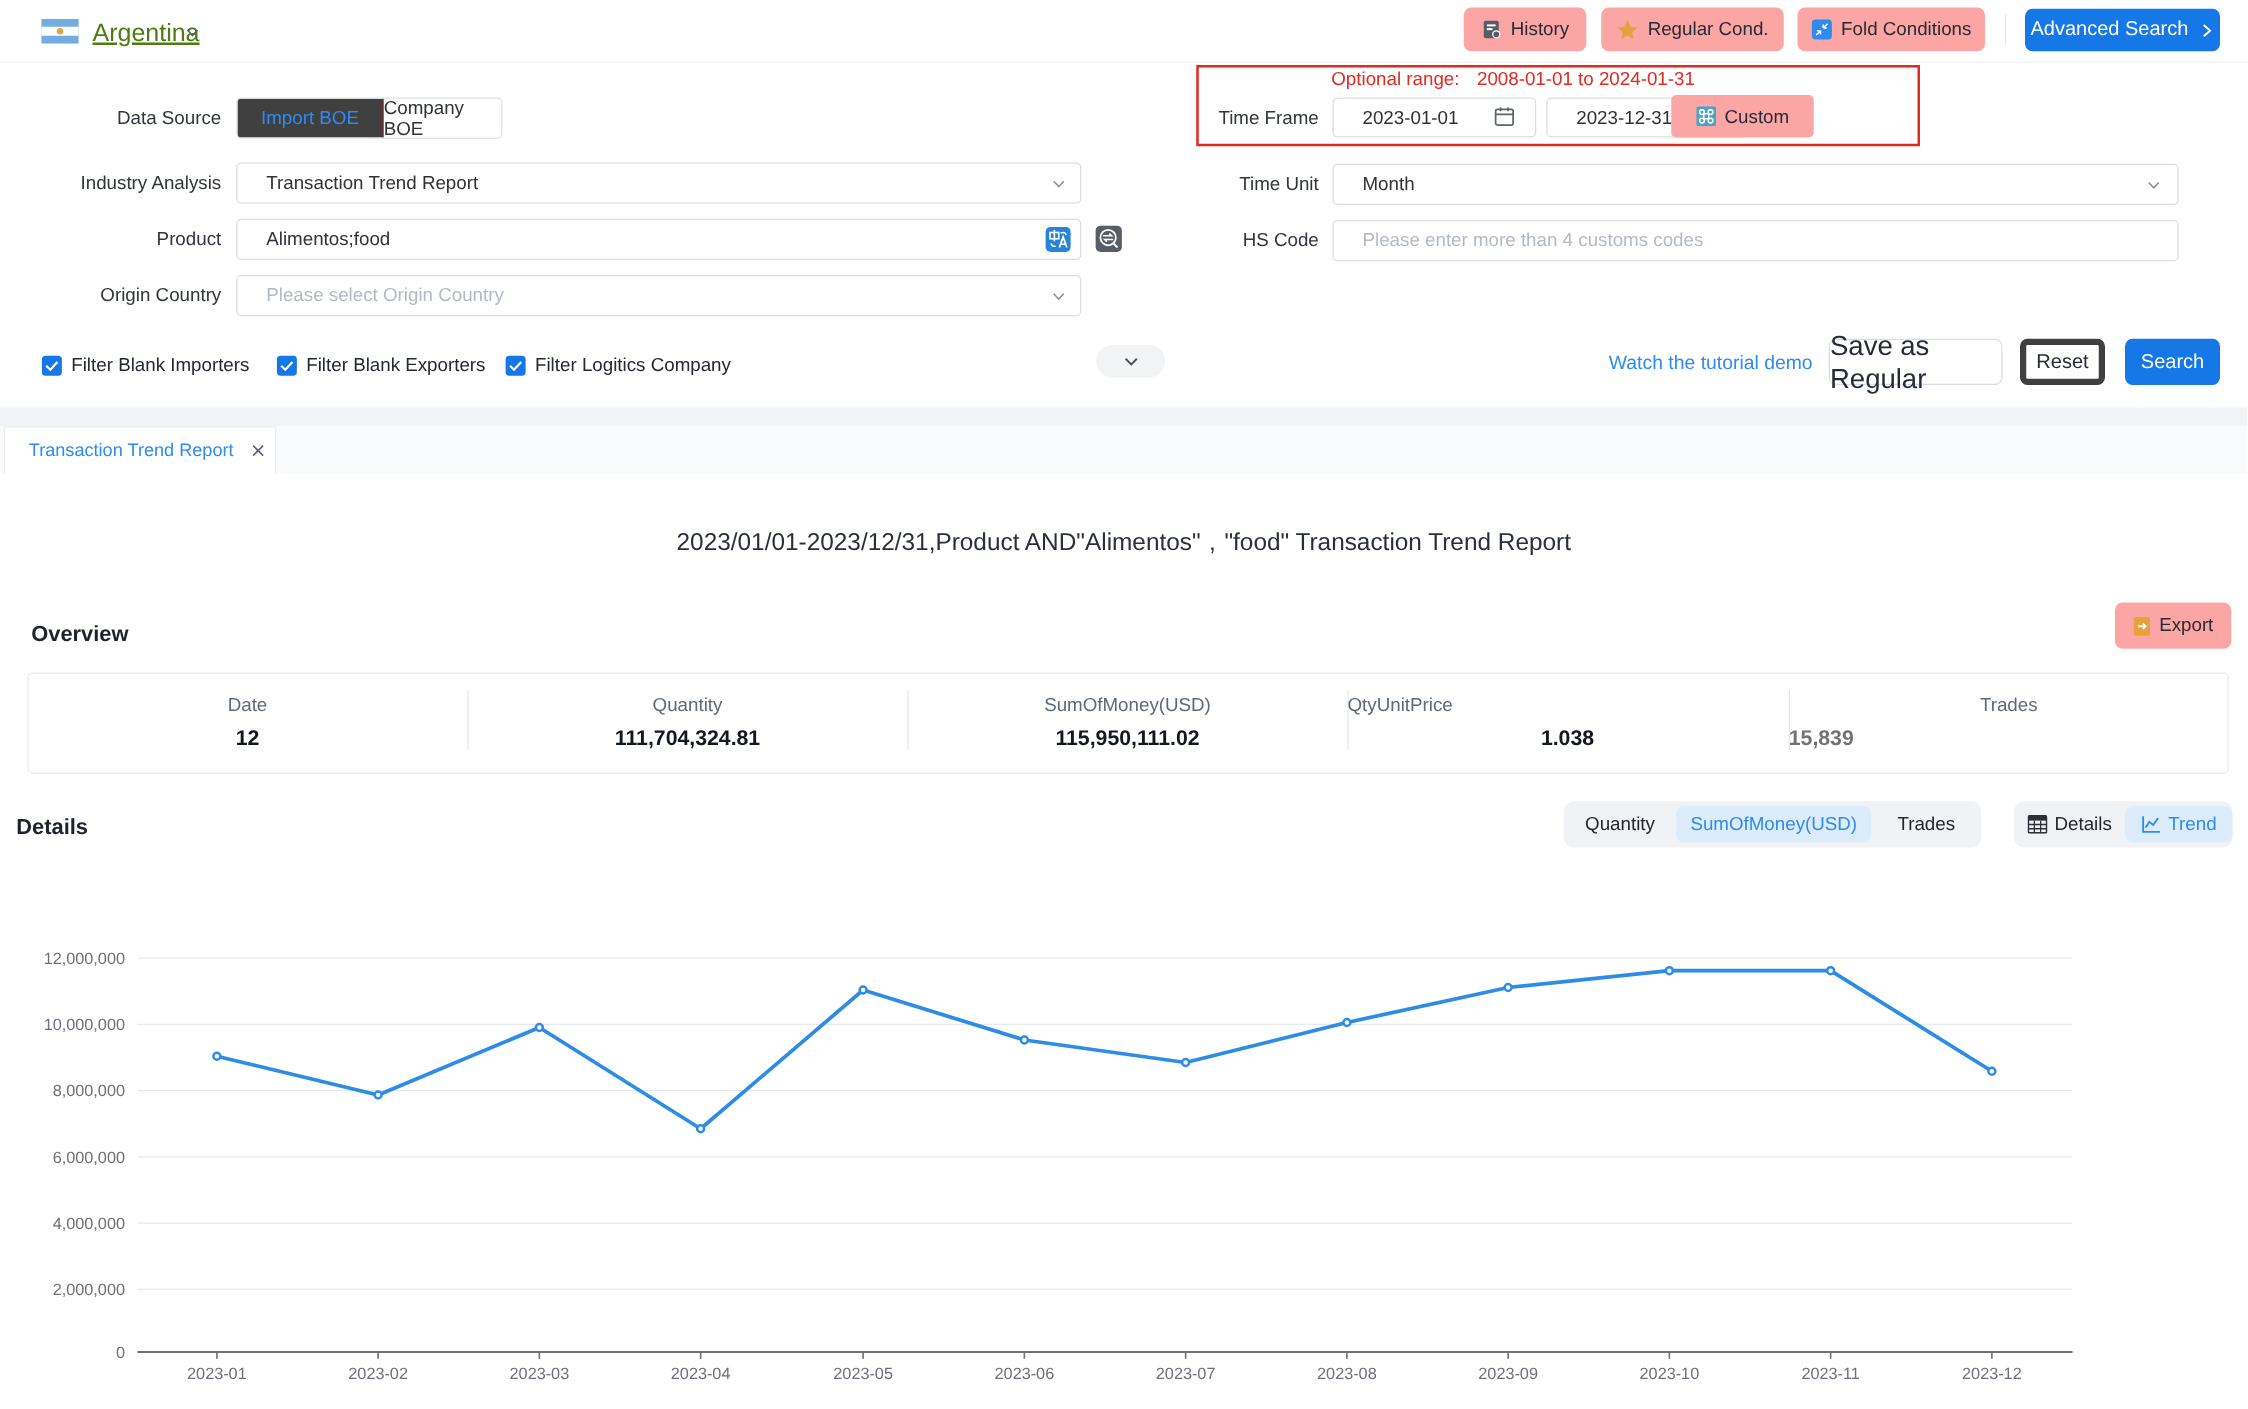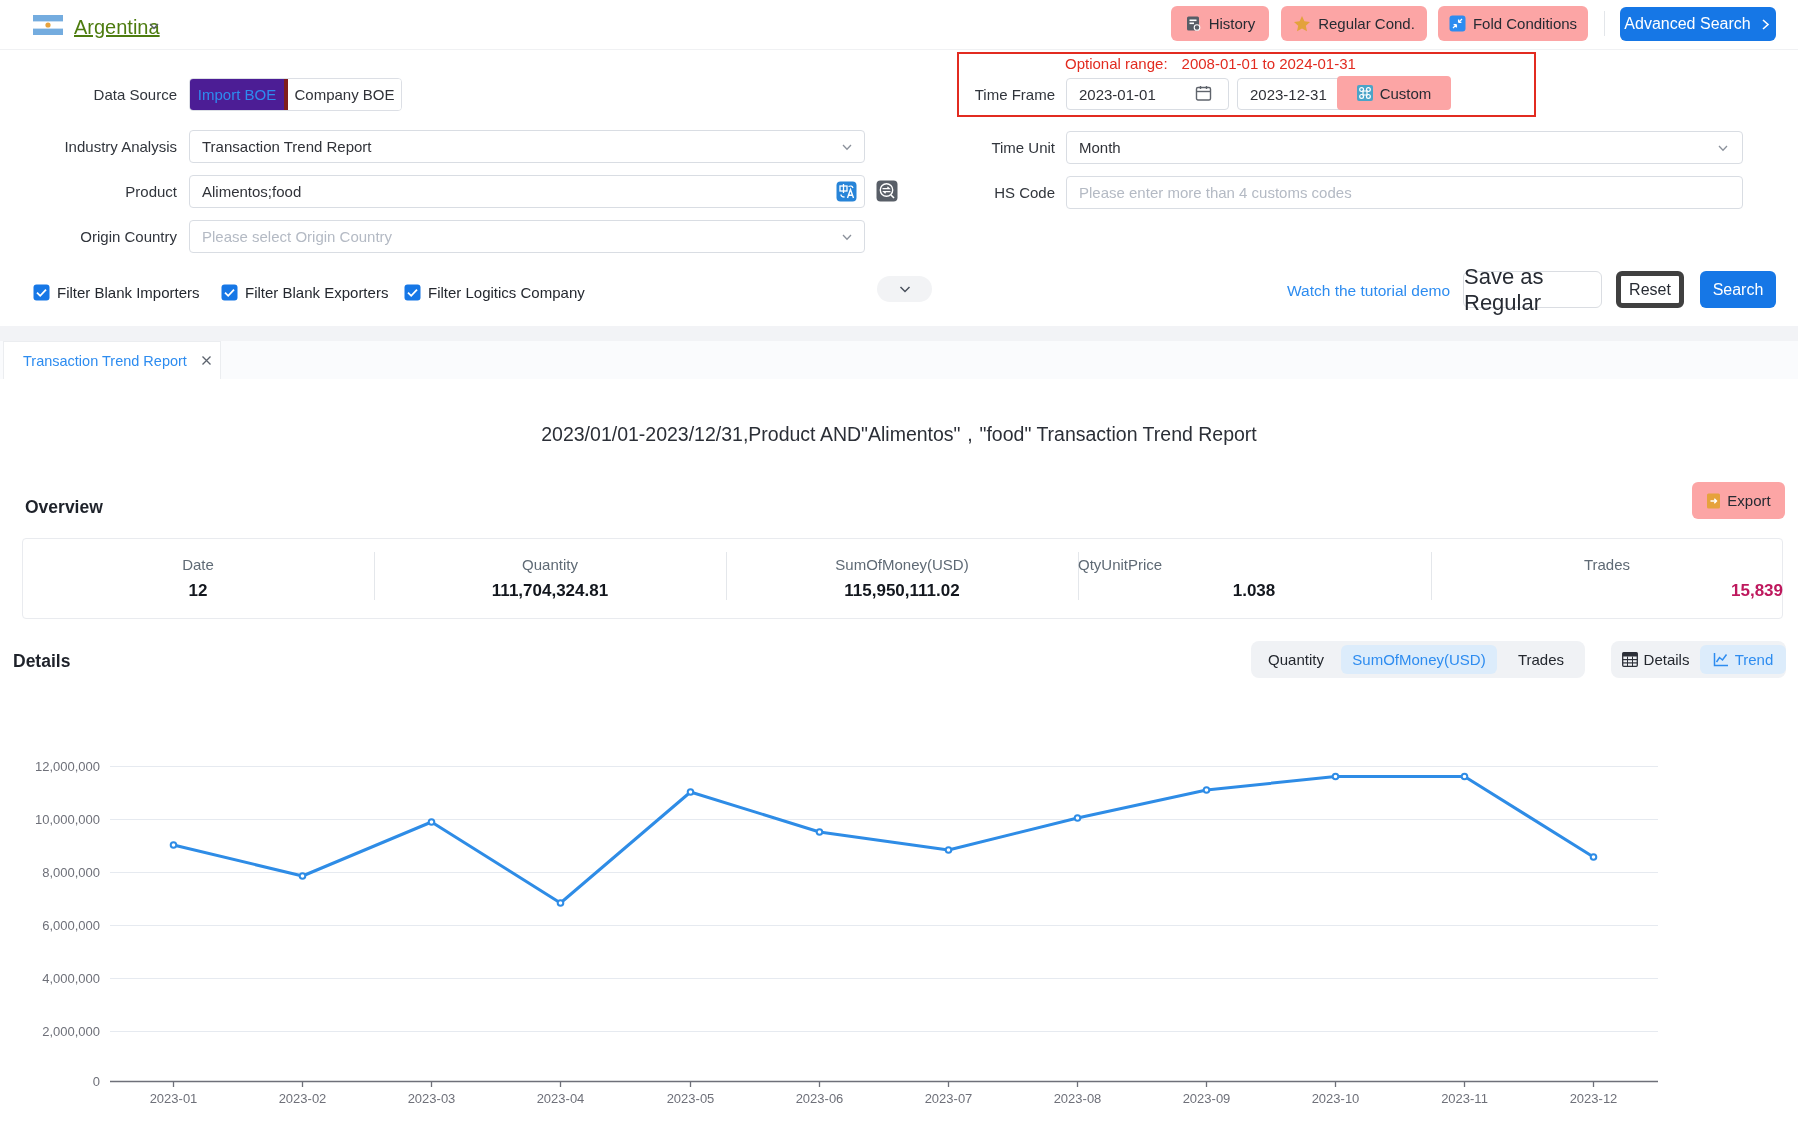--- a/index.html
+++ b/index.html
@@ -1,20 +1,20 @@
 <!DOCTYPE html>
 <html><head>
 <meta charset="utf-8">
 <style>
   * { margin:0; padding:0; box-sizing:border-box; }
   html,body { width:1798px; height:1127px; background:#fff; font-family:"Liberation Sans", sans-serif; overflow:hidden; }
   .abs { position:absolute; }
   body { position:relative; }
   .lbl { position:absolute; font-size:15px; color:#31353c; text-align:right; }
-  .inp { position:absolute; border:1px solid #d9dde3; border-radius:4px; background:#fff; font-size:15px; color:#303238; display:flex; align-items:center; padding:0 12px; }
+  .inp { position:absolute; border:1px solid #d9dde3; border-radius:4px; background:#fff; font-size:15px; color:#303238; display:flex; align-items:center; padding:0 23px; }
   .ph { color:#b4bac4; }
   .btn { position:absolute; display:flex; align-items:center; justify-content:center; font-size:15px; color:#272b33; border-radius:6px; }
   .gbtn { background:#fca5a5; }
   .chev { position:absolute; width:14px; height:14px; }
 </style>
 </head>
 <body>
 
 <div class="abs" style="left:0;top:0;width:1798px;height:50px;background:#fff;border-bottom:1px solid #f0f1f3;"></div>
 <div class="abs" style="left:33px;top:15px;width:30px;height:20px;">
@@ -55,21 +55,21 @@
 <div class="abs" style="left:1604px;top:11px;width:1px;height:25px;background:#e3e6ea;"></div>
 <div class="btn" style="left:1620px;top:7px;width:156px;height:34px;background:#1677e6;color:#fff;font-size:16px;">
   Advanced Search
   <svg width="13" height="13" viewBox="0 0 13 13" style="margin-left:8px;">
       <polyline points="4,2 9,6.5 4,11" fill="none" stroke="#fff" stroke-width="1.6"></polyline>
     </svg>
 </div>
 
 <div class="lbl" style="left:7px;top:86px;width:170px;">Data Source</div>
 <div class="abs" style="left:189px;top:78px;width:213px;height:33px;border:1px solid #dcdfe5;border-radius:4px;overflow:hidden;display:flex;">
-  <div style="width:98px;background:#4c1d95;color:#2d8cf0;font-size:15px;display:flex;align-items:center;justify-content:center;border-right:4px solid #7f1d1d;">Import BOE</div>
+  <div style="width:117px;background:#404040;color:#2d8cf0;font-size:15px;display:flex;align-items:center;justify-content:center;border-right:1px solid #7f1d1d;">Import BOE</div>
   <div style="flex:1;background:#fff;color:#303238;font-size:15px;display:flex;align-items:center;justify-content:center;">Company BOE</div>
 </div>
 
 <div class="lbl" style="left:7px;top:138px;width:170px;">Industry Analysis</div>
 <div class="inp" style="left:189px;top:130px;width:676px;height:33px;">Transaction Trend Report</div>
 <svg class="chev" style="left:840px;top:140px;" viewBox="0 0 14 14">
     <polyline points="3,5 7,9.2 11,5" fill="none" stroke="#8b919b" stroke-width="1.3"></polyline>
   </svg>
 
 <div class="lbl" style="left:7px;top:183px;width:170px;">Product</div>
@@ -187,21 +187,21 @@
 <div class="abs" style="left:1431px;top:552px;width:1px;height:48px;background:#e4e7eb;"></div>
 <div class="abs" style="left:22px;top:556px;width:352px;text-align:center;font-size:15px;color:#5f6a75;">Date</div>
 <div class="abs" style="left:22px;top:581px;width:352px;text-align:center;font-size:17px;font-weight:bold;color:#13171e;">12</div>
 <div class="abs" style="left:374px;top:556px;width:352px;text-align:center;font-size:15px;color:#5f6a75;">Quantity</div>
 <div class="abs" style="left:374px;top:581px;width:352px;text-align:center;font-size:17px;font-weight:bold;color:#13171e;">111,704,324.81</div>
 <div class="abs" style="left:726px;top:556px;width:352px;text-align:center;font-size:15px;color:#5f6a75;">SumOfMoney(USD)</div>
 <div class="abs" style="left:726px;top:581px;width:352px;text-align:center;font-size:17px;font-weight:bold;color:#13171e;">115,950,111.02</div>
 <div class="abs" style="left:1078px;top:556px;width:352px;text-align:left;font-size:15px;color:#5f6a75;">QtyUnitPrice</div>
 <div class="abs" style="left:1078px;top:581px;width:352px;text-align:center;font-size:17px;font-weight:bold;color:#13171e;">1.038</div>
 <div class="abs" style="left:1431px;top:556px;width:352px;text-align:center;font-size:15px;color:#5f6a75;">Trades</div>
-<div class="abs" style="left:1431px;top:581px;width:352px;text-align:right;font-size:17px;font-weight:bold;color:#be185d;">15,839</div>
+<div class="abs" style="left:1431px;top:581px;width:352px;text-align:left;font-size:17px;font-weight:bold;color:#737373;">15,839</div>
 
 <div class="abs" style="left:13px;top:651px;font-size:17.5px;font-weight:bold;color:#1e222a;">Details</div>
 <div class="abs" style="left:1251px;top:641px;width:334px;height:37px;background:#f0f2f5;border-radius:8px;display:flex;align-items:center;">
   <div style="width:90px;text-align:center;font-size:15px;color:#23272e;">Quantity</div>
   <div style="width:156px;height:29px;background:#dcecfb;border-radius:6px;display:flex;align-items:center;justify-content:center;font-size:15px;color:#2d8cf0;">SumOfMoney(USD)</div>
   <div style="width:88px;text-align:center;font-size:15px;color:#23272e;">Trades</div>
 </div>
 <div class="abs" style="left:1611px;top:641px;width:175px;height:37px;background:#f0f2f5;border-radius:8px;display:flex;align-items:center;">
   <div style="width:89px;height:37px;display:flex;align-items:center;justify-content:center;font-size:15px;color:#23272e;">
     <svg width="16" height="15" viewBox="0 0 16 15" style="margin-right:6px;">

